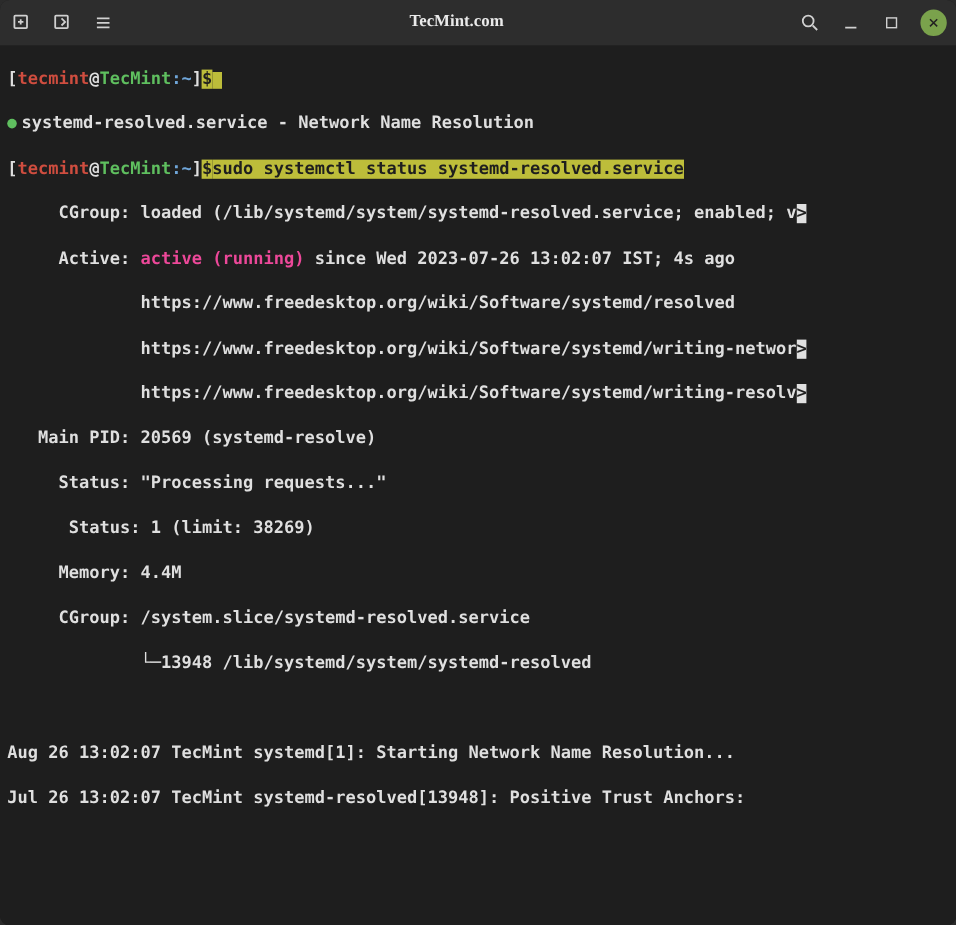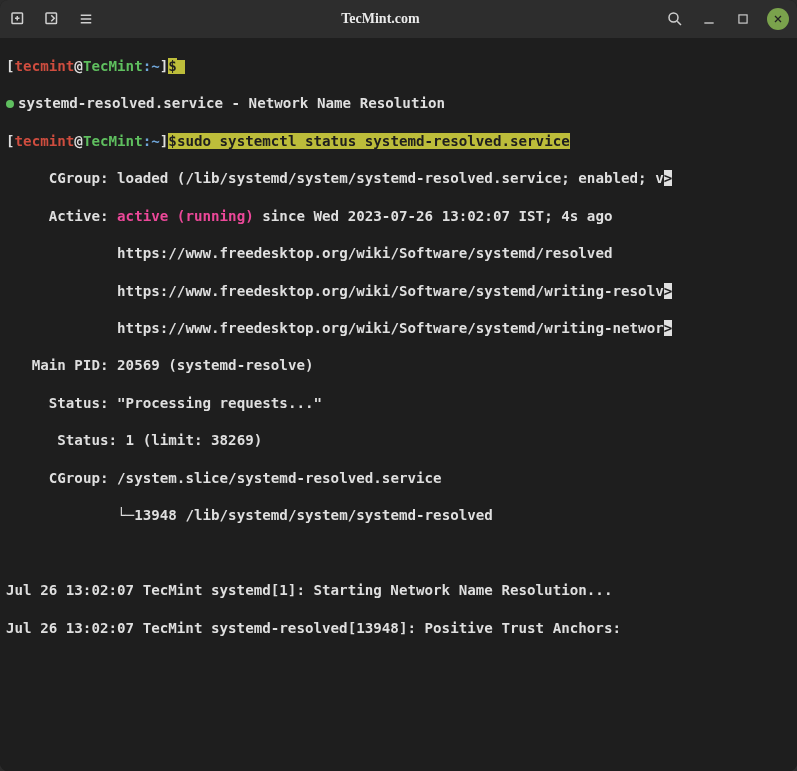--- a/index.html
+++ b/index.html
@@ -163,29 +163,30 @@
     </div>
   </div>
 
   <div class="terminal">
 <div class="ln"><span class="dim">[</span><span class="user">tecmint</span><span class="at">@</span><span class="host">TecMint</span><span class="path">:~</span><span class="dim">]</span><span class="hl">$</span><span class="hl-empty"></span></div>
 <div class="ln"><span class="dot"></span><span>systemd-resolved.service - Network Name Resolution</span></div>
 <div class="ln"><span class="dim">[</span><span class="user">tecmint</span><span class="at">@</span><span class="host">TecMint</span><span class="path">:~</span><span class="dim">]</span><span class="hl">$</span><span class="hl">sudo systemctl status systemd-resolved.service</span></div>
 <div class="ln"><span>     CGroup: </span><span>loaded (/lib/systemd/system/systemd-resolved.service; enabled; v</span><span class="rev">&gt;</span></div>
 <div class="ln"><span>     Active: </span><span class="green-bold">active (running)</span><span> since Wed 2023-07-26 13:02:07 IST; 4s ago</span></div>
 <div class="ln">             https://www.freedesktop.org/wiki/Software/systemd/resolved</div>
+<div class="ln"><span>             https://www.freedesktop.org/wiki/Software/systemd/writing-networ</span><span class="rev">&gt;</span></div>
 <div class="ln"><span>             https://www.freedesktop.org/wiki/Software/systemd/writing-resolv</span><span class="rev">&gt;</span></div>
-<div class="ln"><span>             https://www.freedesktop.org/wiki/Software/systemd/writing-networ</span><span class="rev">&gt;</span></div>
 <div class="ln"><span>   Main PID: </span><span>20569 (systemd-resolve)</span></div>
 <div class="ln"><span>     Status: </span><span>"Processing requests..."</span></div>
 <div class="ln"><span>      Status: </span><span>1 (limit: 38269)</span></div>
+<div class="ln"><span>     Memory: </span><span>4.4M</span></div>
 <div class="ln"><span>     CGroup: </span><span>/system.slice/systemd-resolved.service</span></div>
 <div class="ln">             └─13948 /lib/systemd/system/systemd-resolved</div>
 <div class="ln">&nbsp;</div>
-<div class="ln">Jul 26 13:02:07 TecMint systemd[1]: Starting Network Name Resolution...</div>
+<div class="ln">Aug 26 13:02:07 TecMint systemd[1]: Starting Network Name Resolution...</div>
 <div class="ln">Jul 26 13:02:07 TecMint systemd-resolved[13948]: Positive Trust Anchors:</div>
 
 
 
 
 
 
 
 
 

